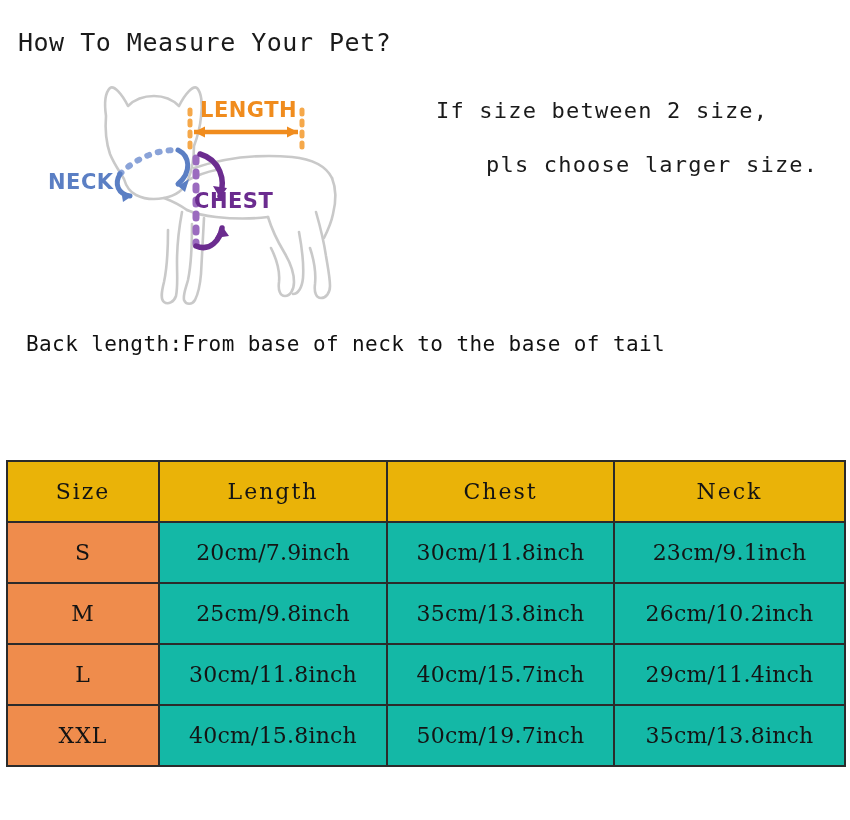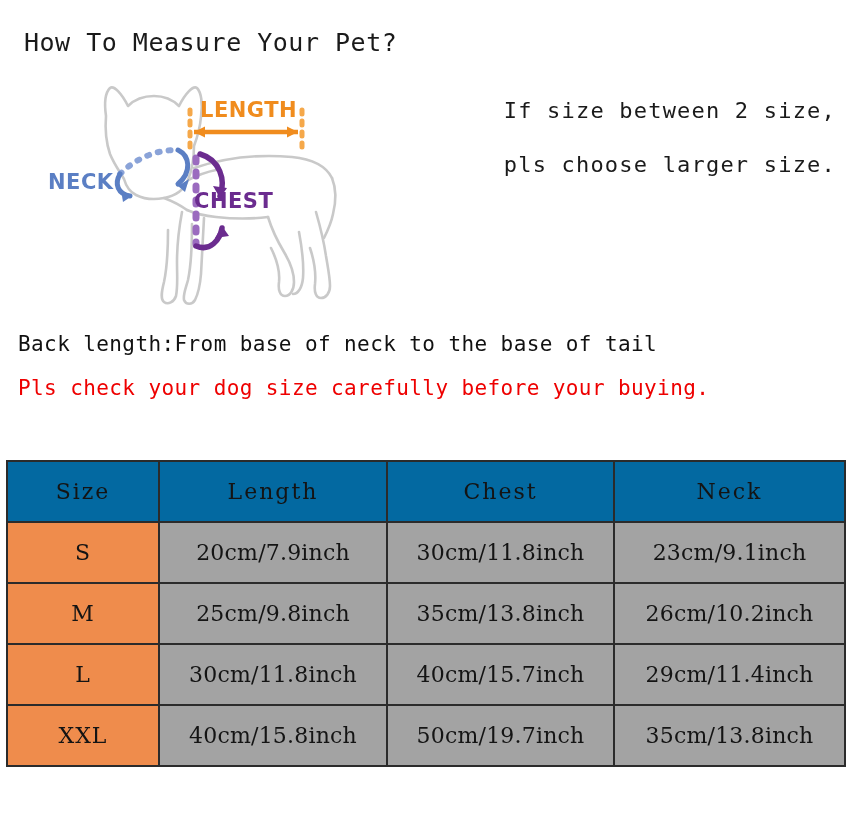--- a/index.html
+++ b/index.html
@@ -19,21 +19,20 @@
   
   .page-title {
     position: absolute;
     left: 18px;
     top: 28px;
     font-family: "DejaVu Sans Mono", monospace;
     font-size: 25px;
     letter-spacing: 0.5px;
     color: #1a1a1a;
     white-space: nowrap;
-    margin-left: 6px;
   }
 
   
   .diagram {
     position: absolute;
     left: 44px;
     top: 62px;
     width: 330px;
     height: 250px;
   }
@@ -43,29 +42,28 @@
   .note {
     position: absolute;
     left: 436px;
     top: 84px;
     width: 400px;
     font-size: 22px;
     line-height: 54px;
     letter-spacing: 1.2px;
     color: #1a1a1a;
     white-space: nowrap;
-    text-align: right;
   }
   .note-line { display: block; }
   .note-line.indent { padding-left: 4px; margin-left: 46px; }
 
   
   .desc {
     position: absolute;
-    left: 18px;
+    left: 26px;
     top: 322px;
     width: 820px;
   }
   .desc-line {
     display: block;
     font-size: 21px;
     line-height: 44px;
     letter-spacing: 0.4px;
     color: #111111;
     white-space: nowrap;
@@ -87,24 +85,24 @@
   .size-table col.c-chest  { width: 227px; }
   .size-table col.c-neck   { width: 231px; }
 
   .size-table td,
   .size-table th {
     height: 59px;
     border: 2px solid #2b2b2b;
     text-align: center;
     vertical-align: middle;
     padding: 0;
-    background: #a3a3a3;
+    background: #14b8a6;
   }
   .size-table th {
-    background: #0369a1;
+    background: #eab308;
     font-size: 22px;
     font-weight: normal;
     letter-spacing: 2px;
     color: #141414;
   }
   .size-table td.size-cell {
     background: #ef8c4c;
     font-size: 22px;
     letter-spacing: 1px;
     color: #141414;
@@ -209,21 +207,20 @@
   </svg>
 </div>
 
 <div class="note">
   <span class="note-line">If size between 2 size,</span>
   <span class="note-line indent">pls choose larger size.</span>
 </div>
 
 <div class="desc">
   <span class="desc-line">Back length:From base of neck to the base of tail</span>
-  <span class="desc-line warning">Pls check your dog size carefully before your buying.</span>
 </div>
 
 <table class="size-table">
   <colgroup>
     <col class="c-size">
       <col class="c-length">
       <col class="c-chest">
       <col class="c-neck">
   </colgroup>
   <thead>

